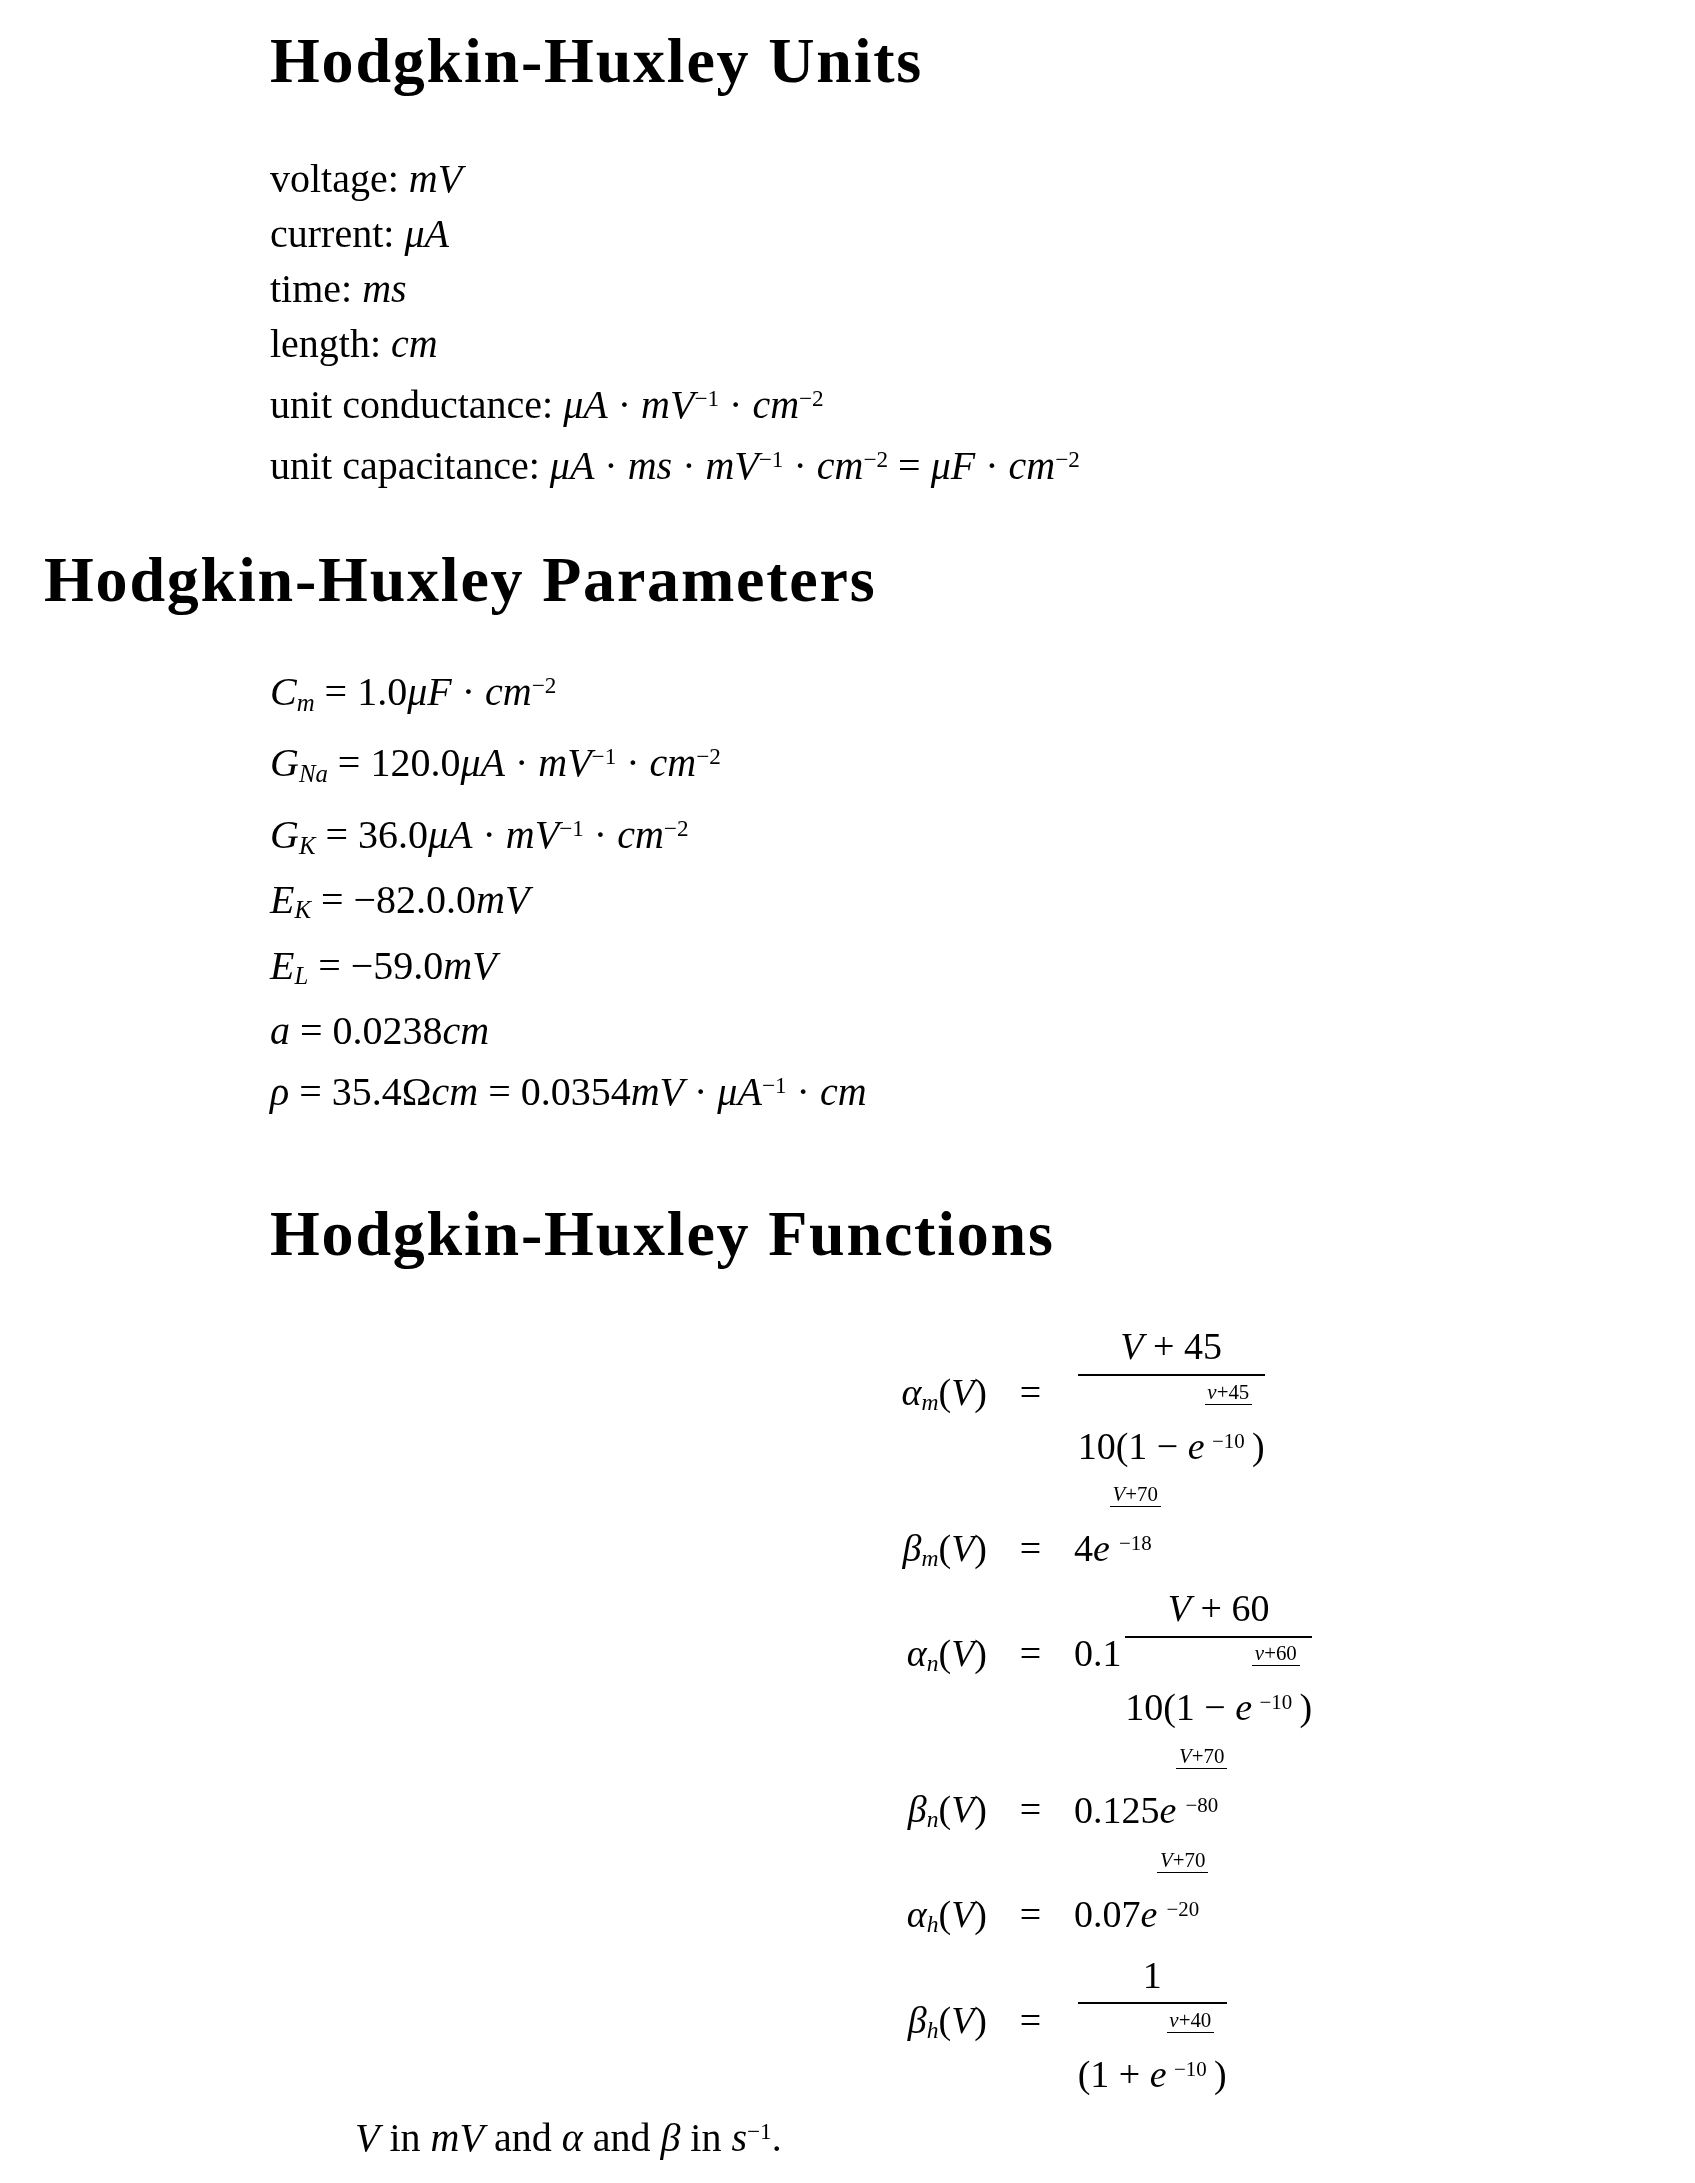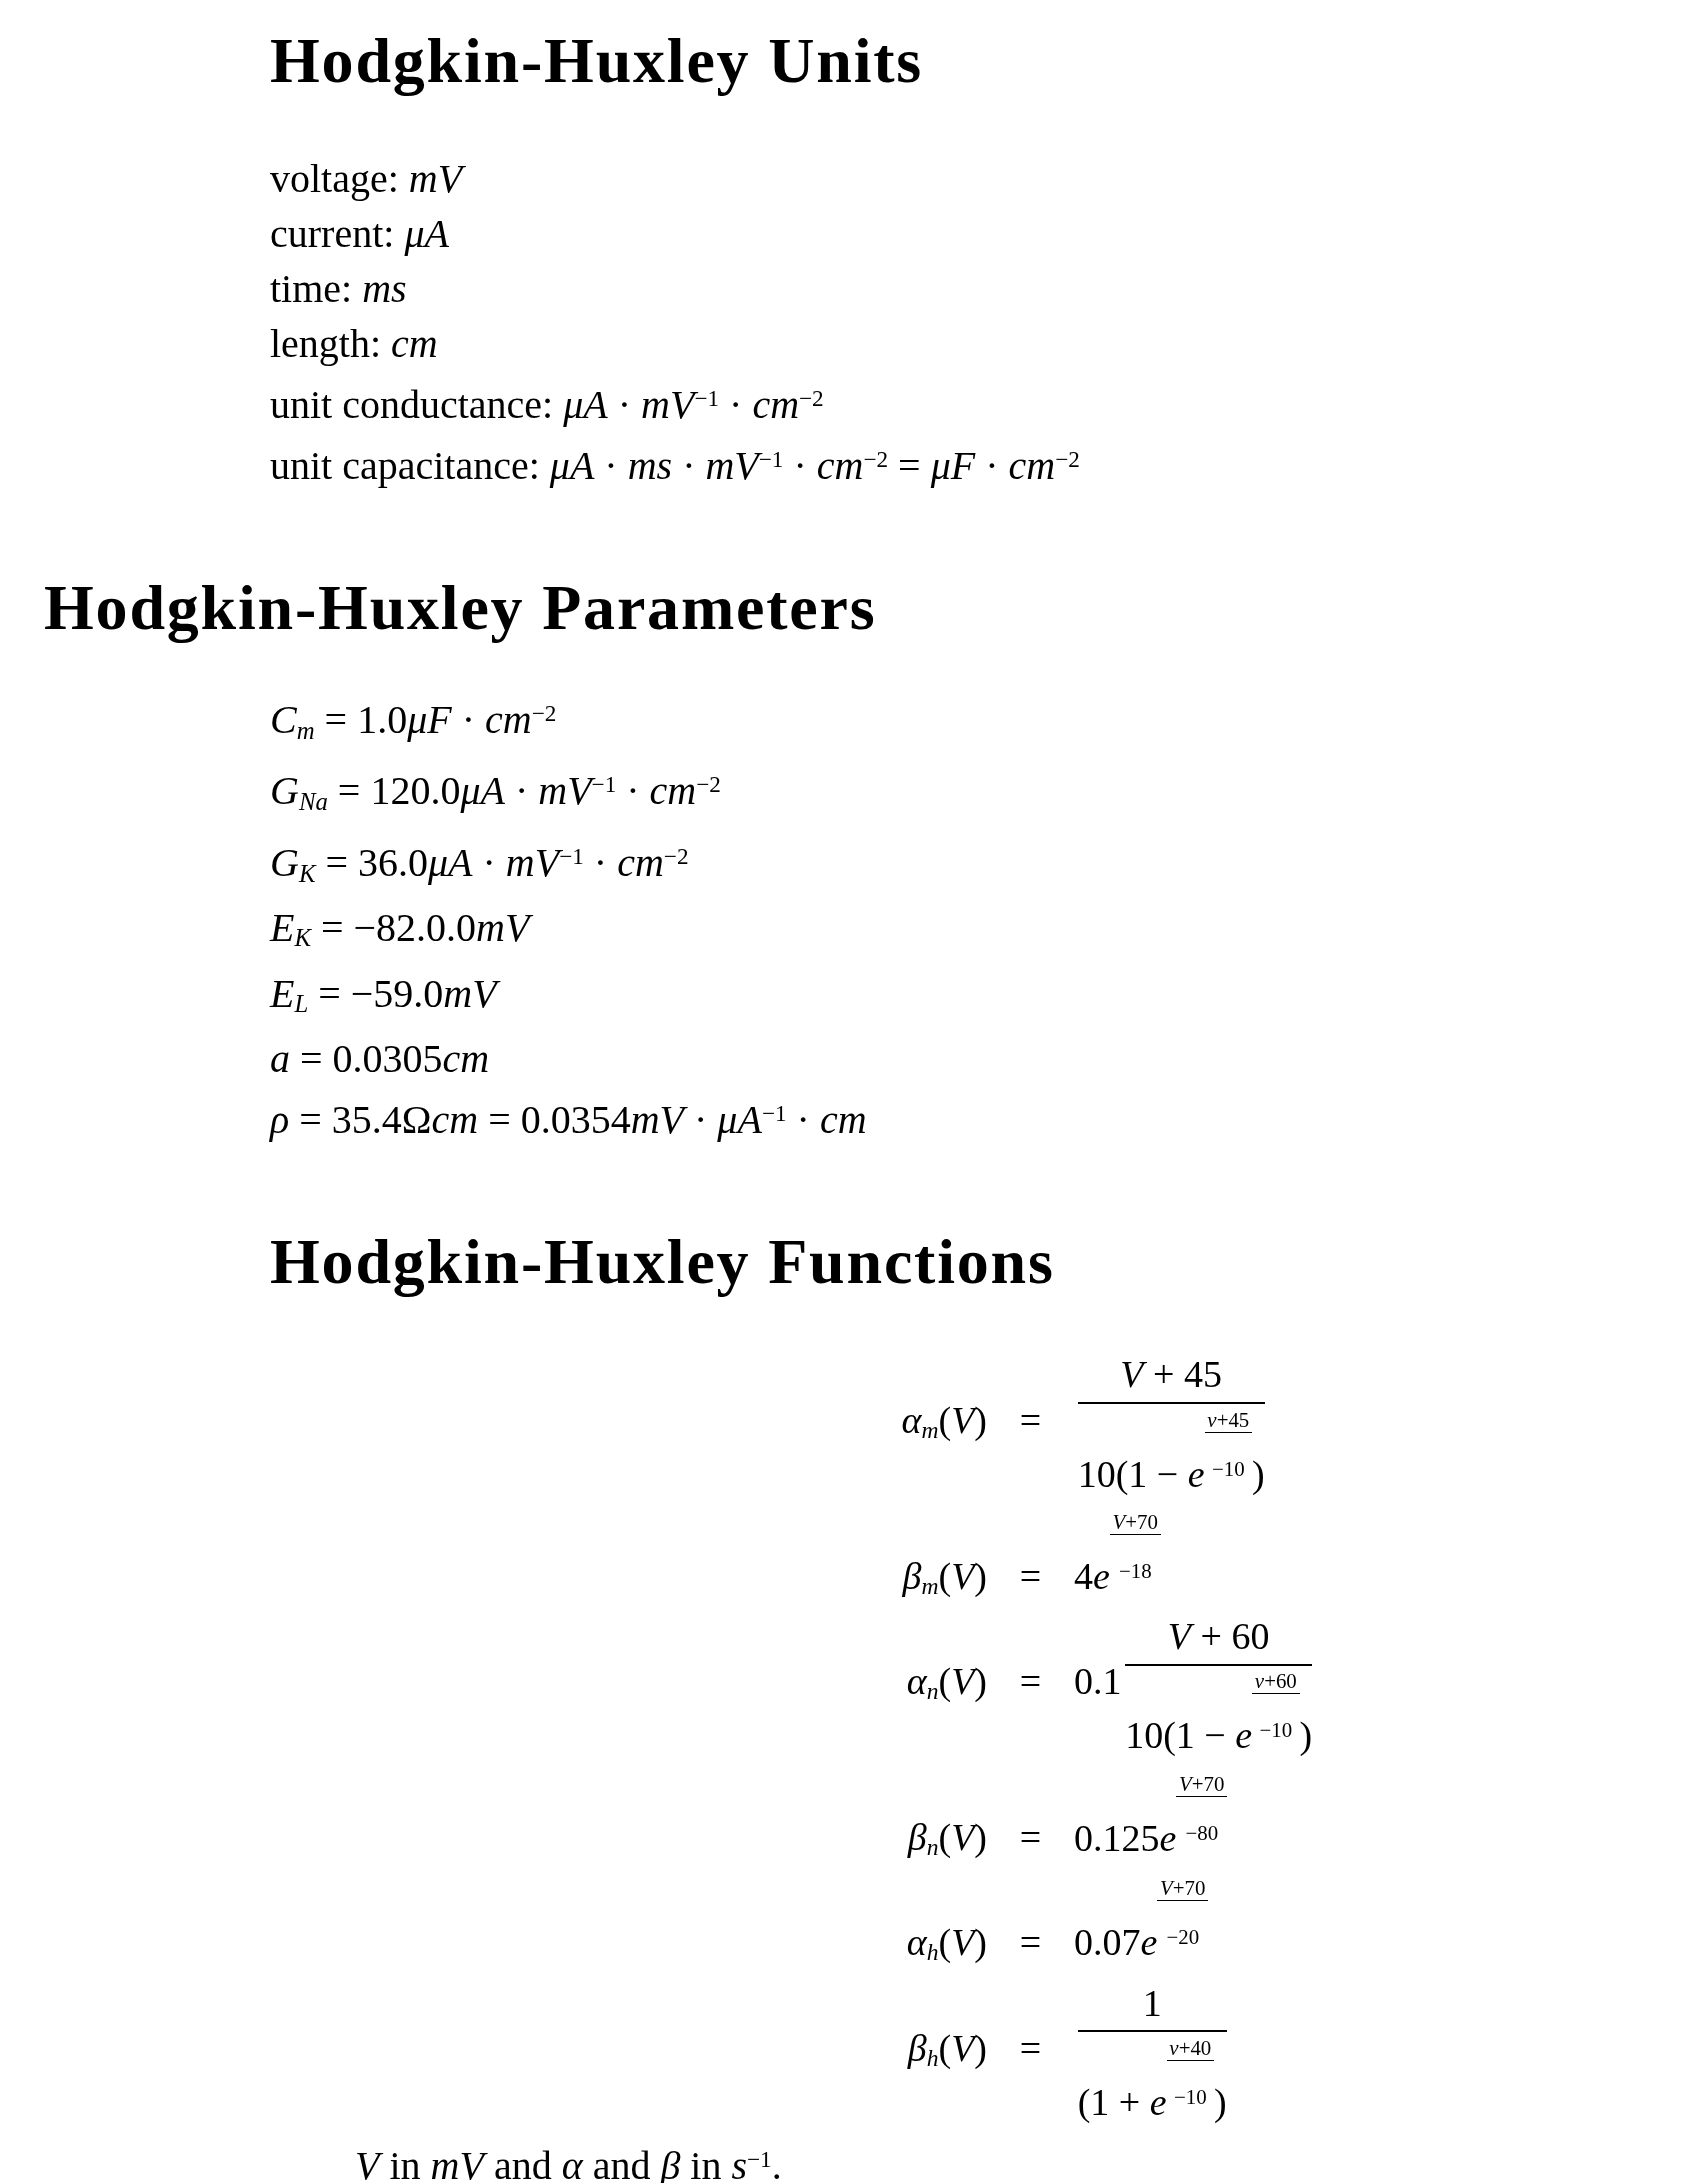--- a/index.html
+++ b/index.html
@@ -6,21 +6,21 @@
   .page{
     width:1363px;height:2184px;background:#ffffff;color:#000000;
     font-family:"Liberation Serif","DejaVu Serif",serif;
     position:relative;overflow:hidden;
   }
   .section-title{
     margin:0;padding-left:270px;font-weight:700;font-size:64px;
     line-height:1.1;letter-spacing:1.8px;
   }
   #title-units{padding-top:25.6px;}
-  #title-params{margin-top:80px;padding-left:44px;}
+  #title-params{margin-top:52px;padding-left:44px;}
   #title-funcs{margin-top:80px;}
 
   .math-block{padding-left:270px;font-size:40px;}
   #units-lines{margin-top:55px;}
   #param-lines{margin-top:42px;}
   .math-line{line-height:55px;white-space:nowrap;}
 
   .it{font-style:italic;}
   .rm{font-style:normal;}
   .sup-text{font-size:0.58em;vertical-align:0.52em;}
@@ -60,21 +60,21 @@
       <div class="math-line"><span class="rm">unit capacitance: </span><span class="it">μA</span><span class="rm"> · </span><span class="it">ms</span><span class="rm"> · </span><span class="it">mV</span><span class="sup-text"><span class="rm">−1</span></span><span class="rm"> · </span><span class="it">cm</span><span class="sup-text"><span class="rm">−2</span></span><span class="rm"> = </span><span class="it">μF</span><span class="rm"> · </span><span class="it">cm</span><span class="sup-text"><span class="rm">−2</span></span></div>
     </div>
 
   <h1 class="section-title" id="title-params">Hodgkin-Huxley Parameters</h1>
   <div class="math-block" id="param-lines">
       <div class="math-line"><span class="it">C</span><span class="ssub"><span class="it">m</span></span><span class="rm"> = 1.0</span><span class="it">μF</span><span class="rm"> · </span><span class="it">cm</span><span class="sup-text"><span class="rm">−2</span></span></div>
       <div class="math-line"><span class="it">G</span><span class="ssub"><span class="it">Na</span></span><span class="rm"> = 120.0</span><span class="it">μA</span><span class="rm"> · </span><span class="it">mV</span><span class="sup-text"><span class="rm">−1</span></span><span class="rm"> · </span><span class="it">cm</span><span class="sup-text"><span class="rm">−2</span></span></div>
       <div class="math-line"><span class="it">G</span><span class="ssub"><span class="it">K</span></span><span class="rm"> = 36.0</span><span class="it">μA</span><span class="rm"> · </span><span class="it">mV</span><span class="sup-text"><span class="rm">−1</span></span><span class="rm"> · </span><span class="it">cm</span><span class="sup-text"><span class="rm">−2</span></span></div>
       <div class="math-line"><span class="it">E</span><span class="ssub"><span class="it">K</span></span><span class="rm"> = −82.0.0</span><span class="it">mV</span></div>
       <div class="math-line"><span class="it">E</span><span class="ssub"><span class="it">L</span></span><span class="rm"> = −59.0</span><span class="it">mV</span></div>
-      <div class="math-line"><span class="it">a</span><span class="rm"> = 0.0305</span><span class="it">cm</span></div>
+      <div class="math-line"><span class="it">a</span><span class="rm"> = 0.0238</span><span class="it">cm</span></div>
       <div class="math-line"><span class="it">ρ</span><span class="rm">  = 35.4</span><span class="rm">Ω</span><span class="it">cm</span><span class="rm"> = 0.0354</span><span class="it">mV</span><span class="rm"> · </span><span class="it">μA</span><span class="sup-text"><span class="rm">−1</span></span><span class="rm"> · </span><span class="it">cm</span></div>
     </div>
 
   <h1 class="section-title" id="title-funcs">Hodgkin-Huxley Functions</h1>
   <div class="equations" id="equations">
       <div class="eq-row">
         <span class="eq-lhs"><span class="it">α</span><span class="ssub"><span class="it">m</span></span><span class="rm">(</span><span class="it">V</span><span class="rm">)</span></span>
         <span class="eq-sign">=</span>
         <span class="eq-rhs"><span class="frac big"><span class="num"><span class="it">V</span><span class="rm"> + 45</span></span><span class="den"><span class="rm">10(1 − </span><span class="it">e</span><span class="sup-frac"><span class="frac small"><span class="num"><span class="it">v</span><span class="rm">+45</span></span><span class="den"><span class="rm">−10</span></span></span></span><span class="rm">)</span></span></span></span>
       </div>

